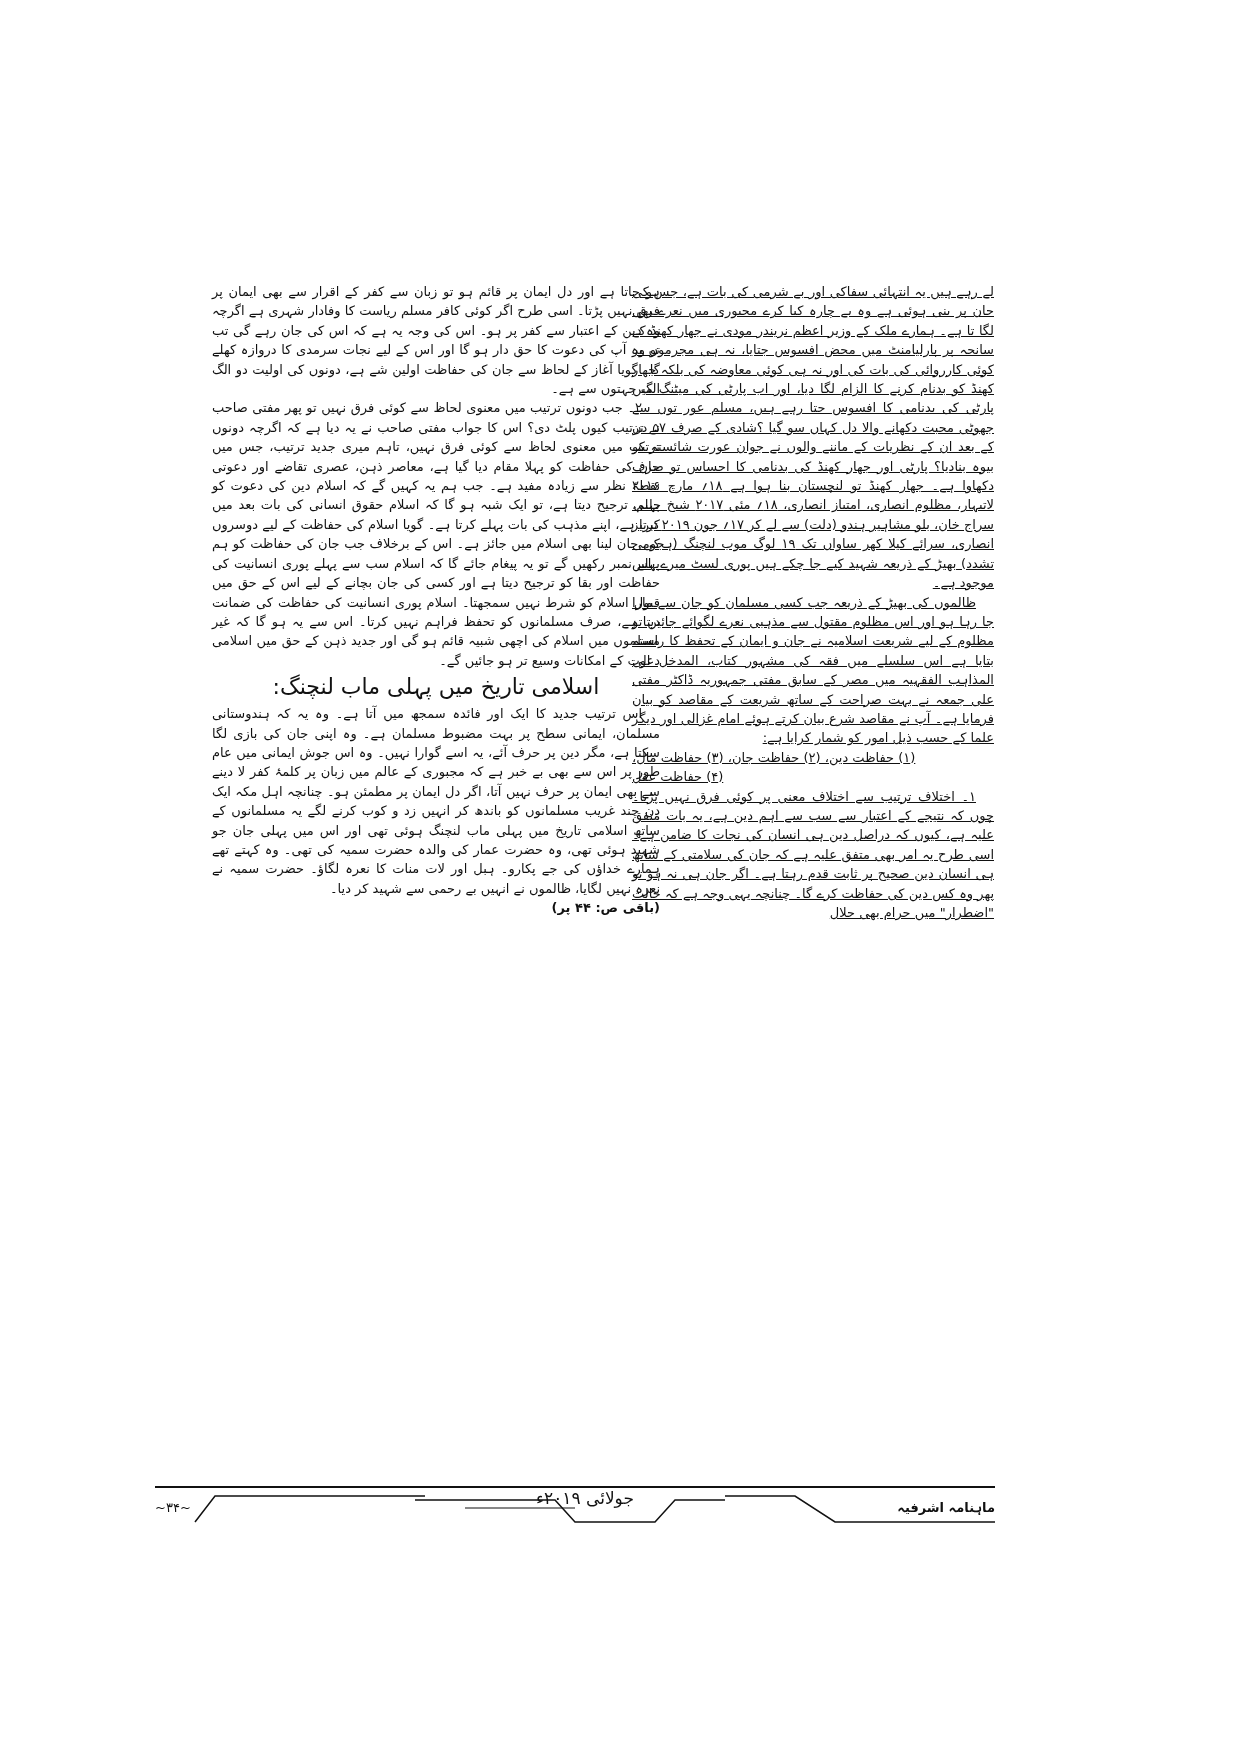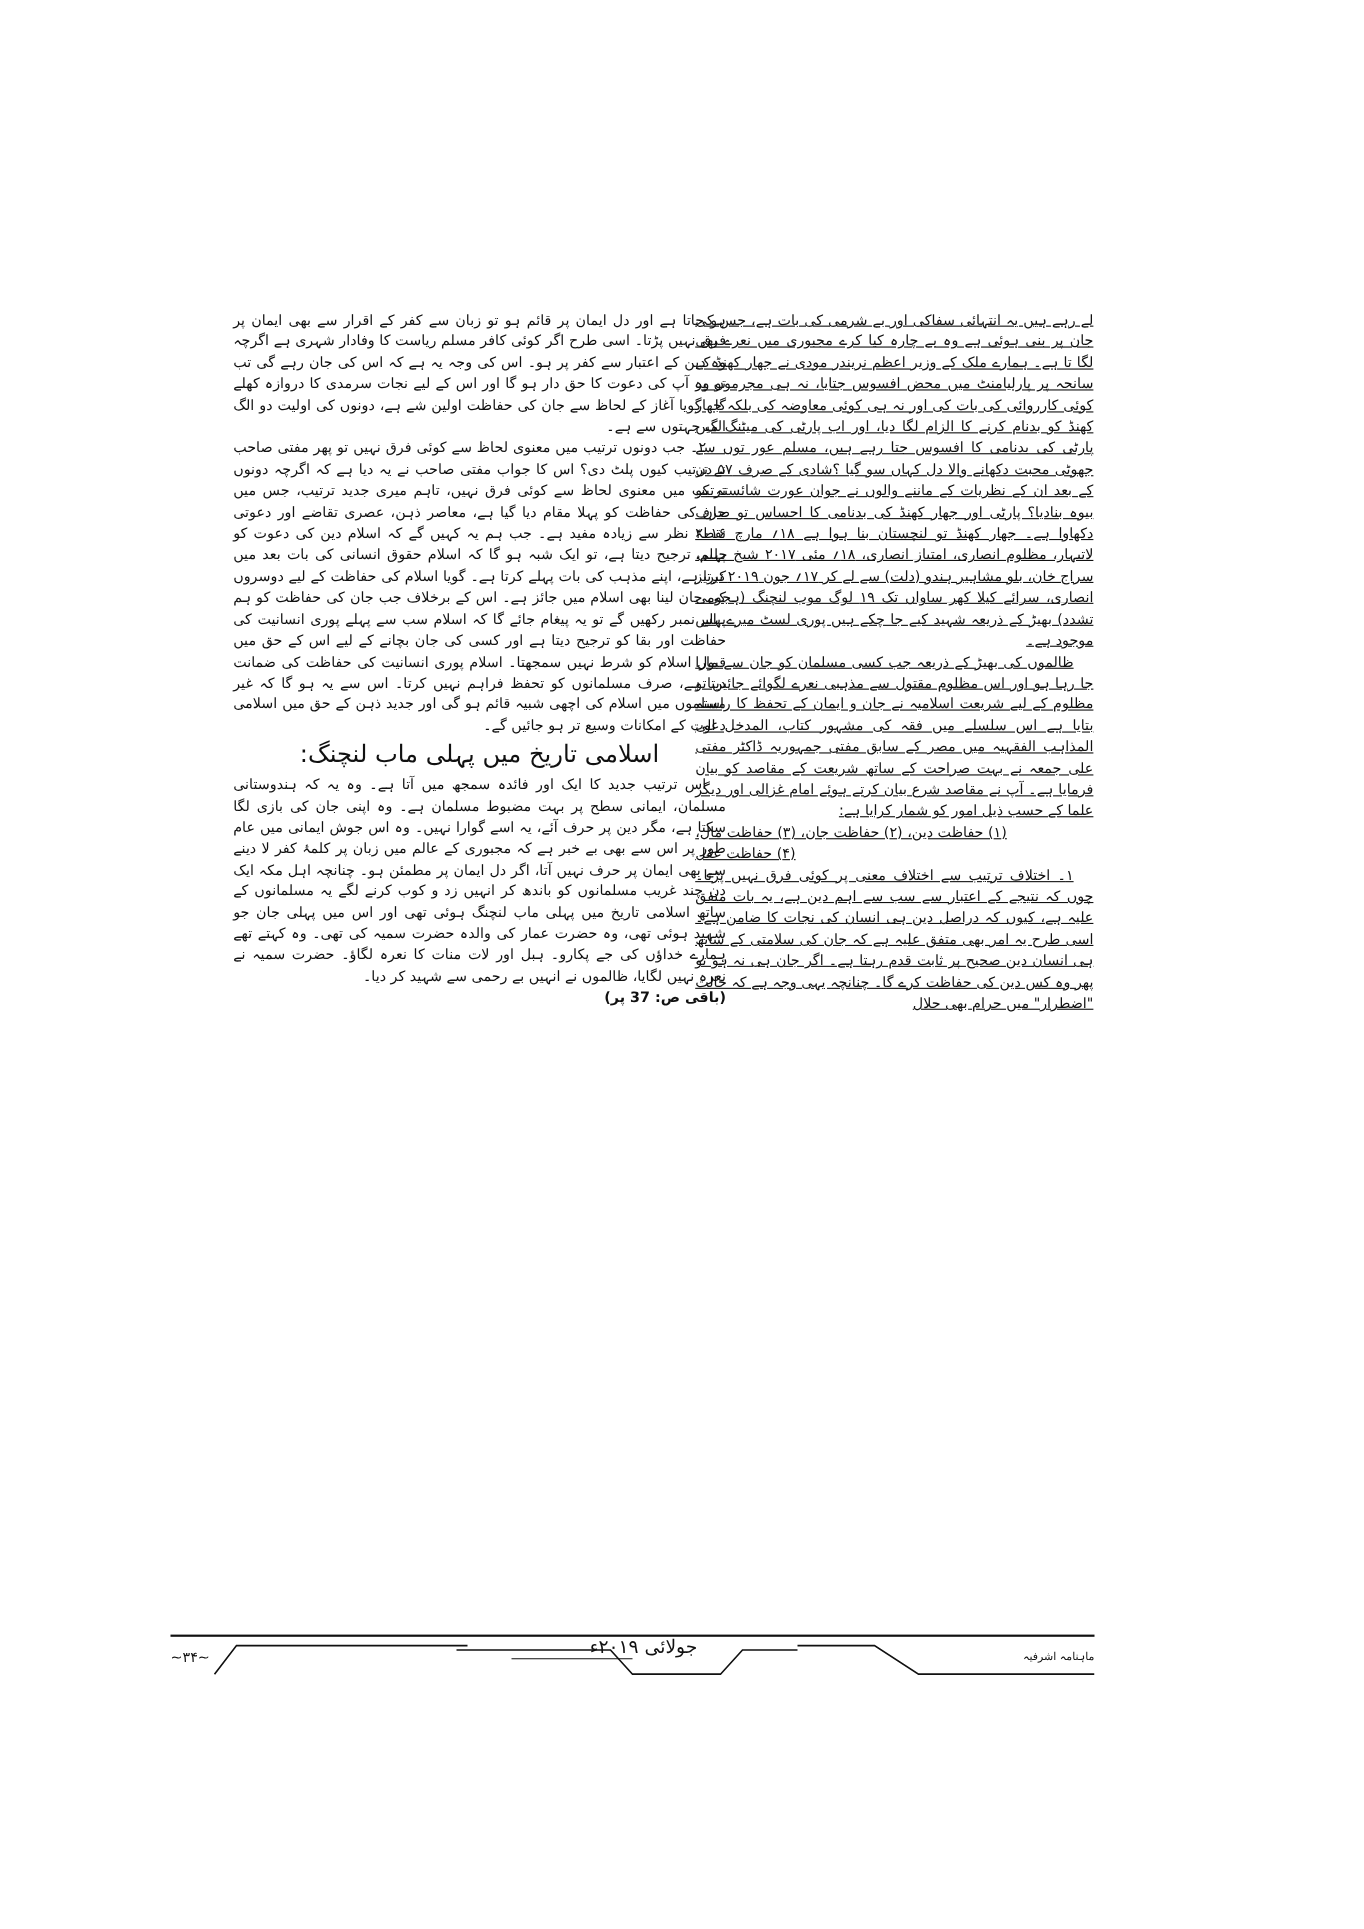--- a/index.html
+++ b/index.html
@@ -23,21 +23,21 @@
   .col-right { left:632px; width:362px;text-decoration:underline; }
   .col-left { left:164px; width:448px;margin-left:48px; }
   .col .heading { font-weight:normal; font-size:22px; line-height:30px; text-align:center; margin:2px 0 2px 0; }
   .col .indent { text-indent:18px; }
   .col .list { text-align:left; padding-right:14px; }
   .col .cont { font-weight:bold; }
 
   
   .footer { position:absolute; left:155px; top:1486px; width:840px; height:40px; }
   .footer .line-top { position:absolute; left:0; right:0; top:0; border-top:2.5px solid #111; }
-  .footer .pub { position:absolute; right:0; top:14px; font-size:10px; font-weight:normal; direction:rtl; }
+  .footer .pub { position:absolute; right:0; top:14px; font-size:13px; font-weight:bold; direction:rtl; }
   .footer .date { position:absolute; left:360px; top:2px; width:140px; text-align:center; font-size:17px; direction:rtl; }
   .footer .pageno { position:absolute; left:0; top:14px; font-size:13px; direction:rtl;text-align:right; }
   .footer svg { position:absolute; left:0; top:0; }
 </style>
 </head>
 <body>
 
 <div class="page">
 
 
@@ -47,21 +47,21 @@
     <p class="list">(۱) حفاظت دین، (۲) حفاظت جان، (۳) حفاظت مال،</p>
     <p class="list">(۴) حفاظت عقل</p>
     <p class="indent">۱۔ اختلاف ترتیب سے اختلاف معنی پر کوئی فرق نہیں پڑتا۔ چوں کہ نتیجے کے اعتبار سے سب سے اہم دین ہے، یہ بات متفق علیہ ہے، کیوں کہ دراصل دین ہی انسان کی نجات کا ضامن ہے۔ اسی طرح یہ امر بھی متفق علیہ ہے کہ جان کی سلامتی کے ساتھ ہی انسان دین صحیح پر ثابت قدم رہتا ہے۔ اگر جان ہی نہ ہو تو پھر وہ کس دین کی حفاظت کرے گا۔ چنانچہ یہی وجہ ہے کہ حالت "اضطرار" میں حرام بھی حلال</p>
   </div>
 
   <div class="col col-left">
     <p>ہو جاتا ہے اور دل ایمان پر قائم ہو تو زبان سے کفر کے اقرار سے بھی ایمان پر فرق نہیں پڑتا۔ اسی طرح اگر کوئی کافر مسلم ریاست کا وفادار شہری ہے اگرچہ وہ دین کے اعتبار سے کفر پر ہو۔ اس کی وجہ یہ ہے کہ اس کی جان رہے گی تب تو وہ آپ کی دعوت کا حق دار ہو گا اور اس کے لیے نجات سرمدی کا دروازہ کھلے گا۔ گویا آغاز کے لحاظ سے جان کی حفاظت اولین شے ہے، دونوں کی اولیت دو الگ الگ جہتوں سے ہے۔</p>
     <p class="indent">۲۔ جب دونوں ترتیب میں معنوی لحاظ سے کوئی فرق نہیں تو پھر مفتی صاحب نے ترتیب کیوں پلٹ دی؟ اس کا جواب مفتی صاحب نے یہ دیا ہے کہ اگرچہ دونوں ترتیب میں معنوی لحاظ سے کوئی فرق نہیں، تاہم میری جدید ترتیب، جس میں جان کی حفاظت کو پہلا مقام دیا گیا ہے، معاصر ذہن، عصری تقاضے اور دعوتی نقطۂ نظر سے زیادہ مفید ہے۔ جب ہم یہ کہیں گے کہ اسلام دین کی دعوت کو پہلی ترجیح دیتا ہے، تو ایک شبہ ہو گا کہ اسلام حقوق انسانی کی بات بعد میں کرتا ہے، اپنے مذہب کی بات پہلے کرتا ہے۔ گویا اسلام کی حفاظت کے لیے دوسروں کی جان لینا بھی اسلام میں جائز ہے۔ اس کے برخلاف جب جان کی حفاظت کو ہم پہلے نمبر رکھیں گے تو یہ پیغام جائے گا کہ اسلام سب سے پہلے پوری انسانیت کی حفاظت اور بقا کو ترجیح دیتا ہے اور کسی کی جان بچانے کے لیے اس کے حق میں قبول اسلام کو شرط نہیں سمجھتا۔ اسلام پوری انسانیت کی حفاظت کی ضمانت دیتا ہے، صرف مسلمانوں کو تحفظ فراہم نہیں کرتا۔ اس سے یہ ہو گا کہ غیر مسلموں میں اسلام کی اچھی شبیہ قائم ہو گی اور جدید ذہن کے حق میں اسلامی دعوت کے امکانات وسیع تر ہو جائیں گے۔</p>
     <div class="heading">اسلامی تاریخ میں پہلی ماب لنچنگ:</div>
     <p class="indent">اس ترتیب جدید کا ایک اور فائدہ سمجھ میں آتا ہے۔ وہ یہ کہ ہندوستانی مسلمان، ایمانی سطح پر بہت مضبوط مسلمان ہے۔ وہ اپنی جان کی بازی لگا سکتا ہے، مگر دین پر حرف آئے، یہ اسے گوارا نہیں۔ وہ اس جوش ایمانی میں عام طور پر اس سے بھی بے خبر ہے کہ مجبوری کے عالم میں زبان پر کلمۂ کفر لا دینے سے بھی ایمان پر حرف نہیں آتا، اگر دل ایمان پر مطمئن ہو۔ چنانچہ اہل مکہ ایک دن چند غریب مسلمانوں کو باندھ کر انہیں زد و کوب کرنے لگے یہ مسلمانوں کے ساتھ اسلامی تاریخ میں پہلی ماب لنچنگ ہوئی تھی اور اس میں پہلی جان جو شہید ہوئی تھی، وہ حضرت عمار کی والدہ حضرت سمیہ کی تھی۔ وہ کہتے تھے ہمارے خداؤں کی جے پکارو۔ ہبل اور لات منات کا نعرہ لگاؤ۔ حضرت سمیہ نے نعرہ نہیں لگایا، ظالموں نے انہیں بے رحمی سے شہید کر دیا۔</p>
-    <p class="cont">(باقی ص: 37 پر)</p>
+    <p class="cont">(باقی ص: ۴۴ پر)</p>
   </div>
 
   <div class="footer">
     <div class="line-top"></div>
     <svg width="840" height="40">
       <polyline points="40,36 60,10 270,10" fill="none" stroke="#111" stroke-width="1.5"></polyline>
       <polyline points="260,14 400,14 420,36 500,36 520,14 570,14" fill="none" stroke="#111" stroke-width="1.5"></polyline>
       <polyline points="570,10 640,10 680,36 840,36" fill="none" stroke="#111" stroke-width="1.5"></polyline>
       <polyline points="310,22 420,22" fill="none" stroke="#111" stroke-width="1"></polyline>
     </svg>

